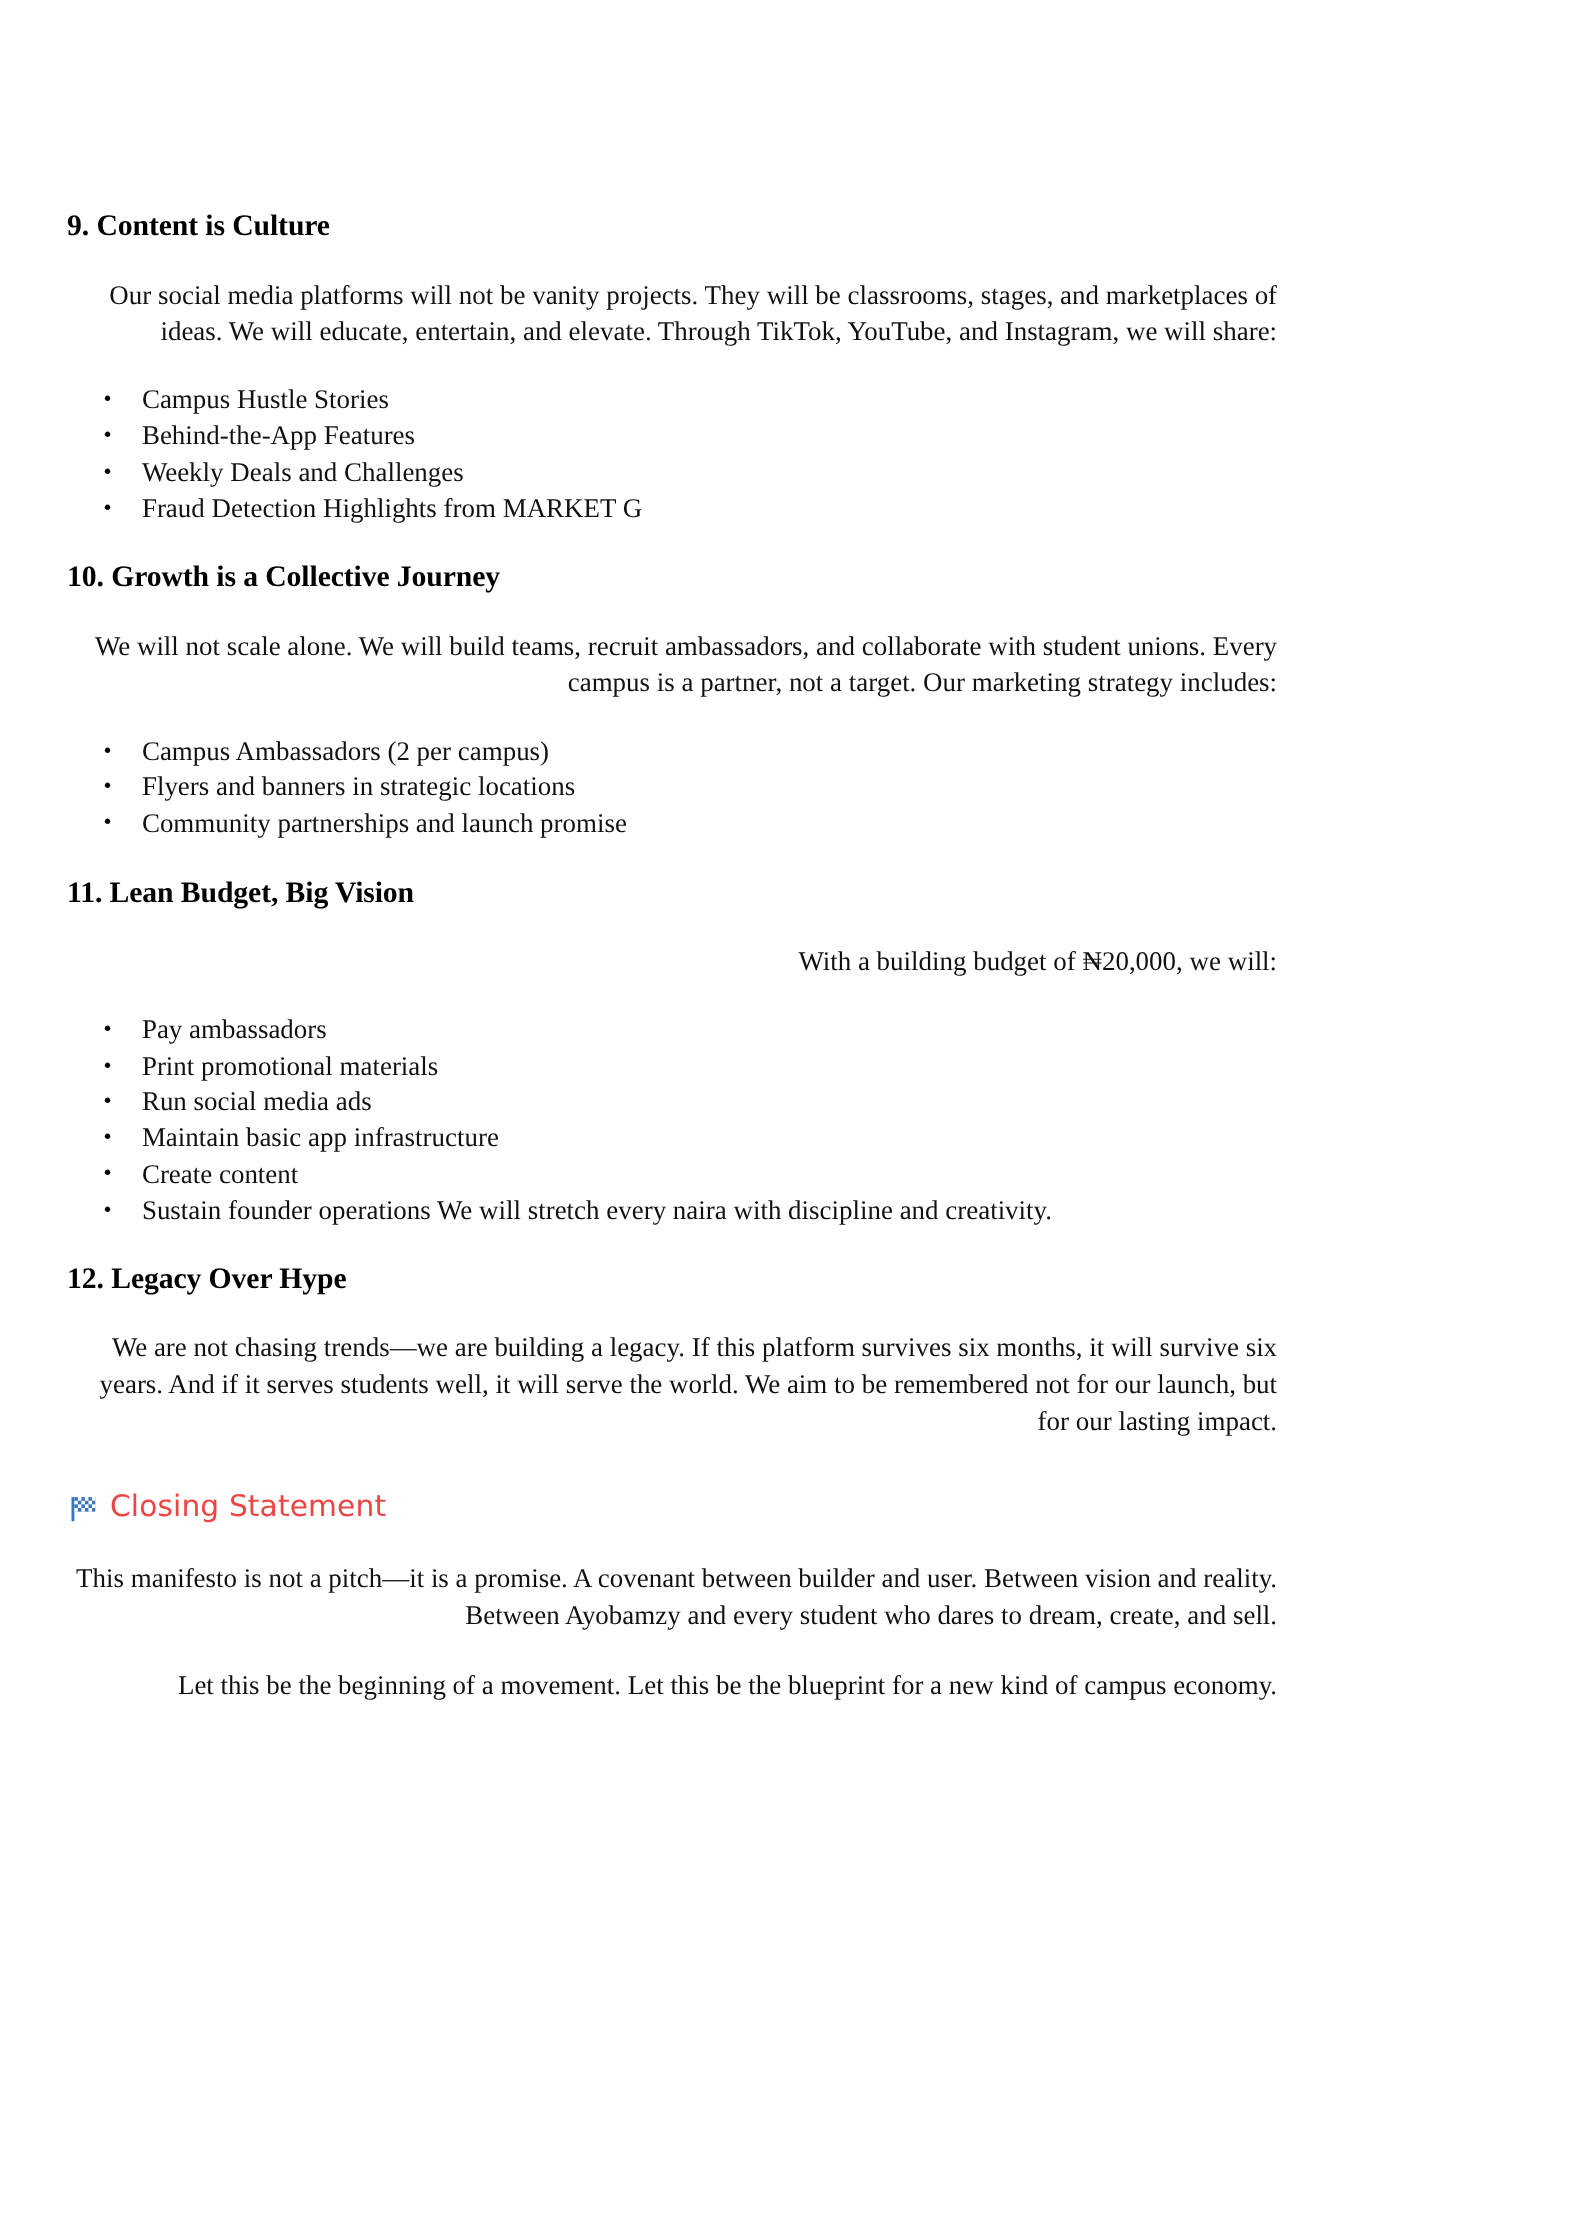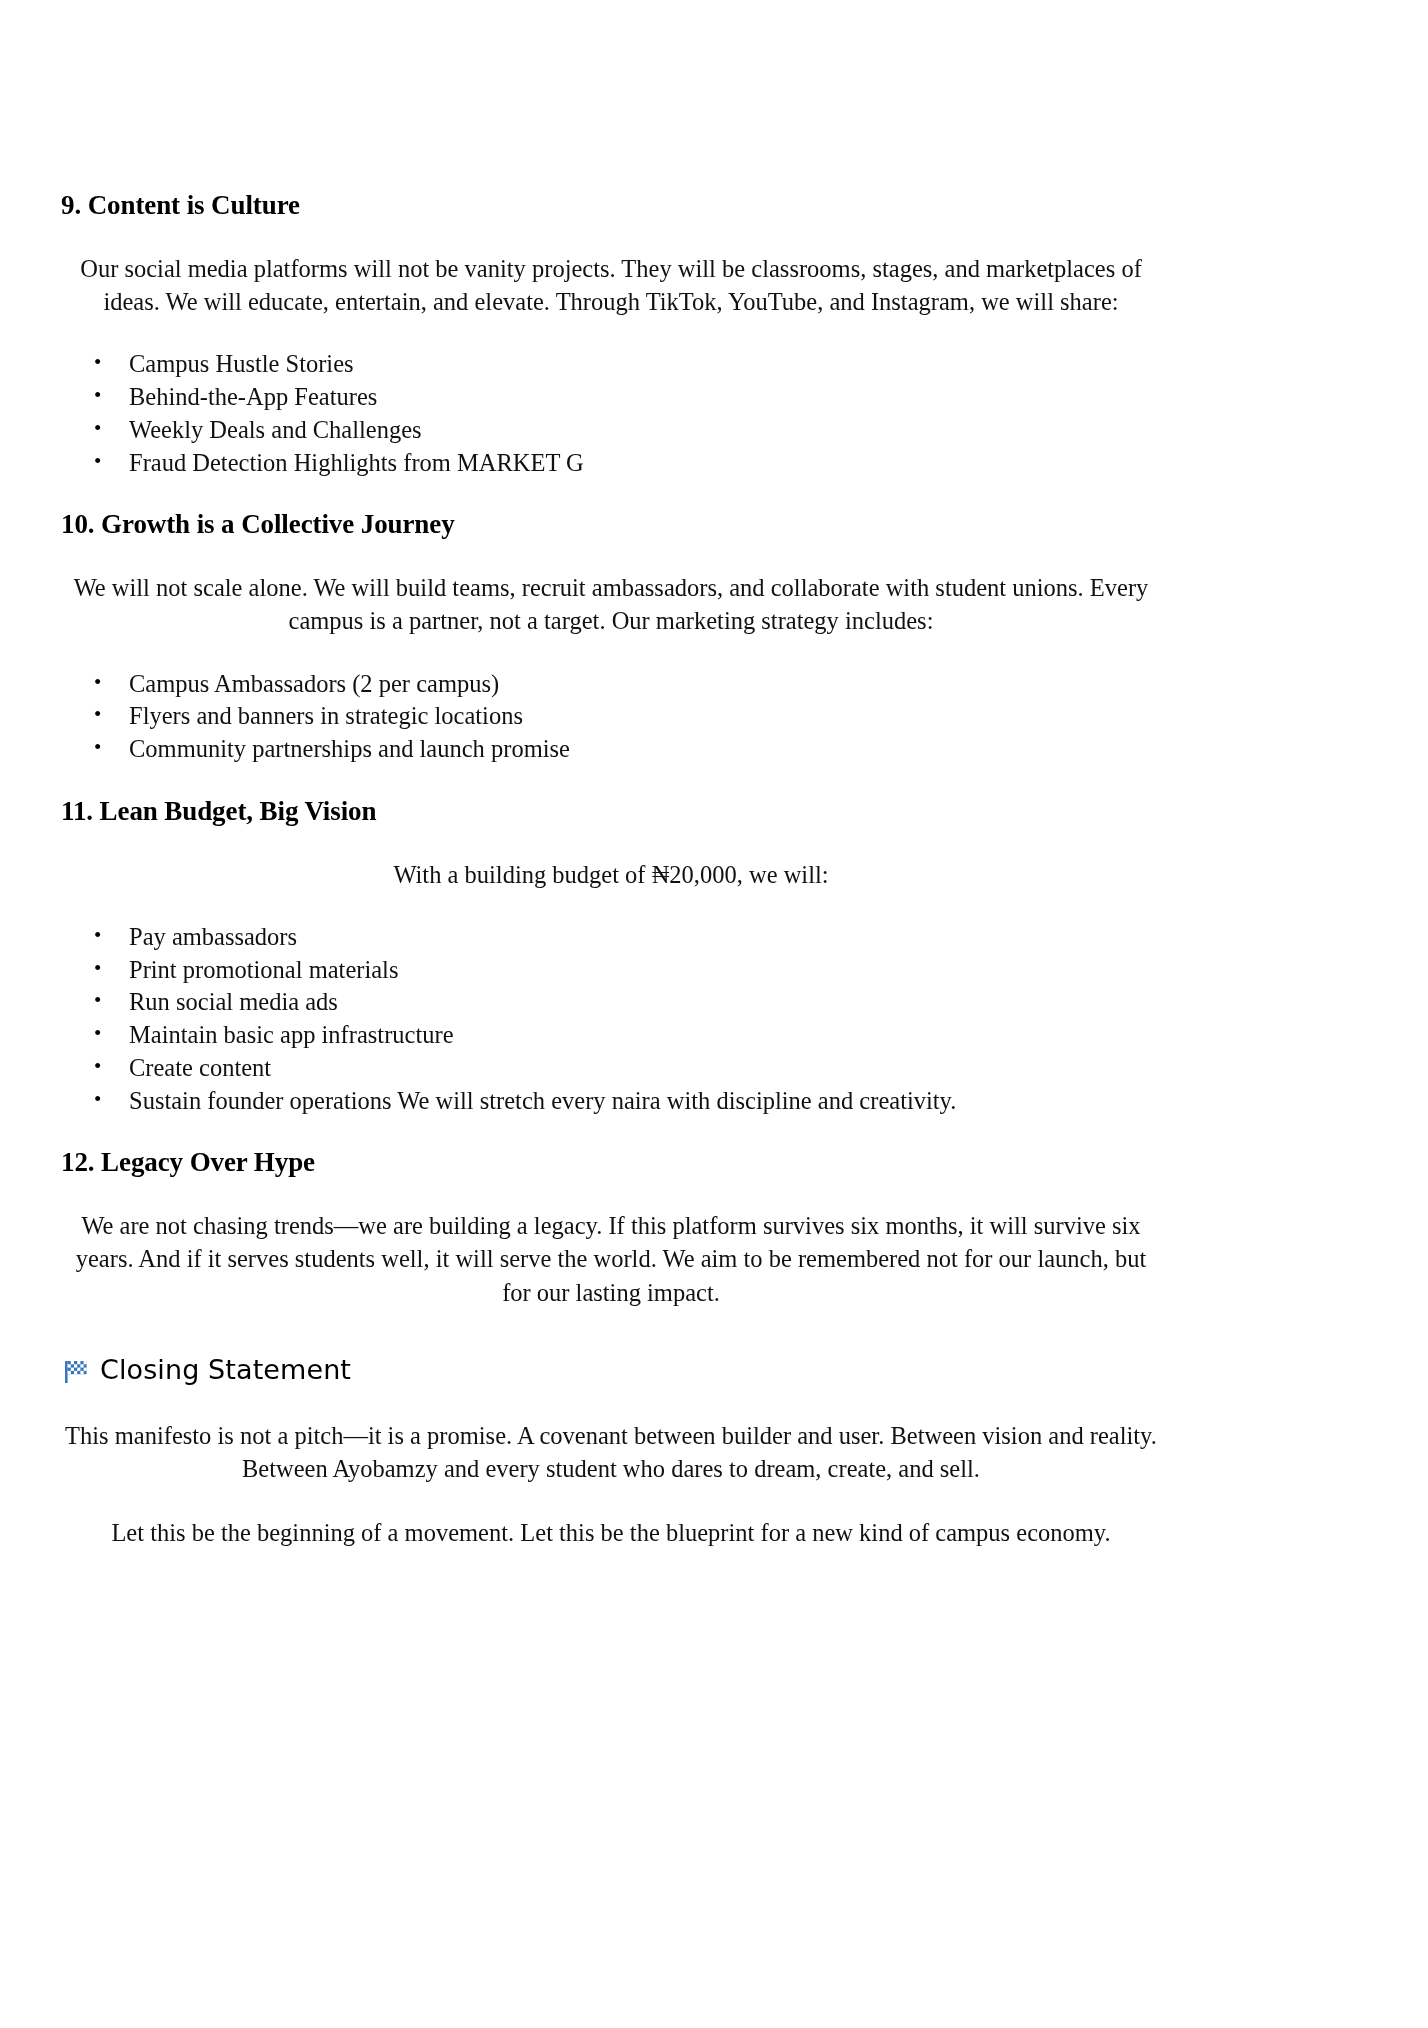--- a/index.html
+++ b/index.html
@@ -35,21 +35,21 @@
     letter-spacing: -0.1px;
   }
   .spacer-before {
     margin-top: 40px;
   }
   p.para {
     font-family: "Liberation Serif", "DejaVu Serif", serif;
     font-size: 24.5px;
     line-height: 1.36;
     margin: 0 0 30px 0;
-    text-align: center;
+    text-align: right;
     color: #111111;
   }
   ul.bullets {
     list-style: none;
     margin: 0 0 30px 0;
     padding: 0;
   }
   ul.bullets li {
     position: relative;
     font-family: Liberation Serif, serif;
@@ -80,21 +80,21 @@
     height: 30px;
     flex: 0 0 auto;
     position: relative;
     top: 1px;
   }
   .closing-heading .closing-label {
     font-family: "DejaVu Sans", "Liberation Sans", sans-serif;
     font-size: 27px;
     font-weight: 400;
     line-height: 1.1;
-    color: #000000;
+    color: #ef4444;
     letter-spacing: 0.1px;
   }
 </style>
 </head>
 <body>
 
 <div class="page">
   <div class="doc-body">
 
     <h2 class="section-heading">9. Content is Culture</h2>

